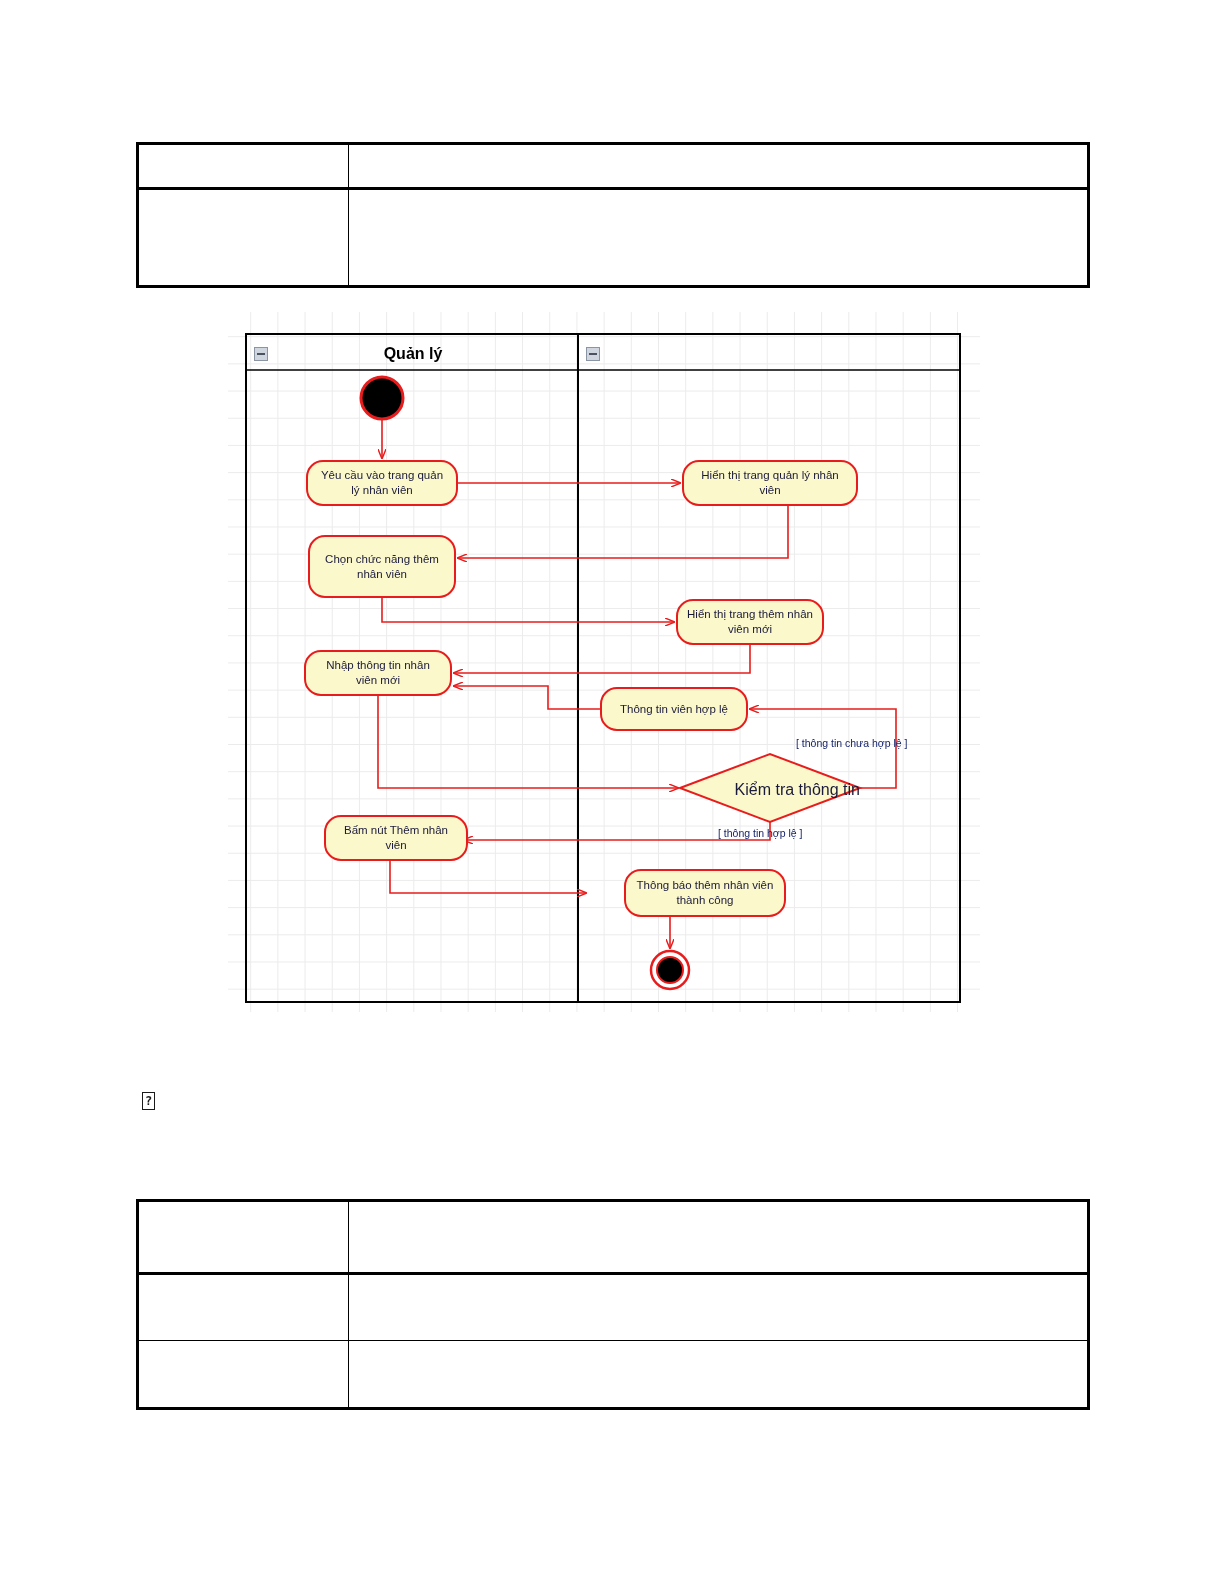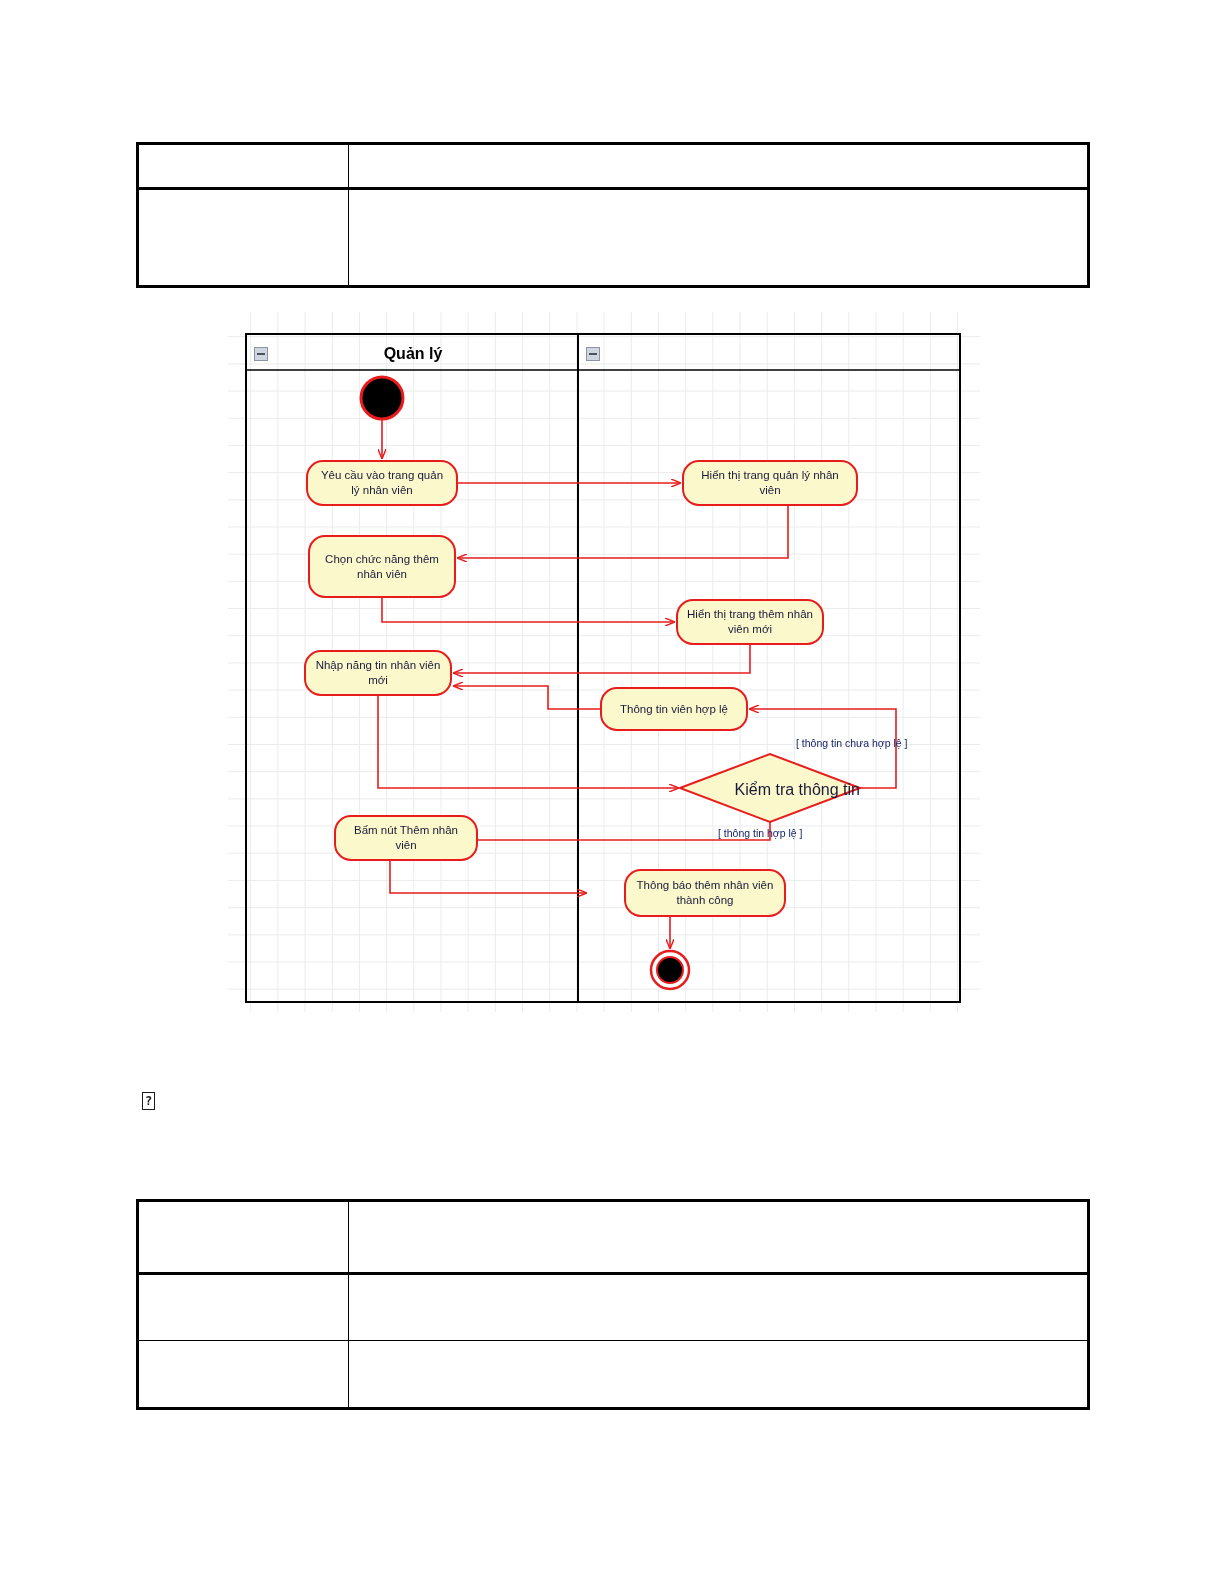--- a/index.html
+++ b/index.html
@@ -218,25 +218,25 @@
   <span class="collapse-icon" id="collapse-icon-1"></span>
 
   <div class="activity-node" style="left:78px;  top:148px; width:152px; height:46px;">Yêu cầu vào trang quản lý nhân viên</div>
 
   <div class="activity-node" style="left:454px; top:148px; width:176px; height:46px;">Hiển thị trang quản lý nhân viên</div>
 
   <div class="activity-node" style="left:80px;  top:223px; width:148px; height:63px;">Chọn chức năng thêm nhân viên</div>
 
   <div class="activity-node" style="left:448px; top:287px; width:148px; height:46px;">Hiển thị trang thêm nhân viên mới</div>
 
-  <div class="activity-node" style="left:76px;  top:338px; width:148px; height:46px;">Nhập năng tin nhân viên mới</div>
+  <div class="activity-node" style="left:76px;  top:338px; width:148px; height:46px;">Nhập thông tin nhân viên mới</div>
 
   <div class="activity-node" style="left:372px; top:375px; width:148px; height:44px;">Thông tin viên hợp lệ</div>
 
-  <div class="activity-node" style="left:106px;  top:503px; width:144px; height:46px;">Bấm nút Thêm nhân viên</div>
+  <div class="activity-node" style="left:96px;  top:503px; width:144px; height:46px;">Bấm nút Thêm nhân viên</div>
 
   <div class="activity-node" style="left:360px; top:557px; width:162px; height:48px;margin-left:36px;">Thông báo thêm nhân viên thành công</div>
 
   <div class="decision-label" style="left:452px; top:469px; width:180px;">Kiểm tra thông tin</div>
 
   <div class="guard-label" style="left:568px; top:425px;">[ thông tin chưa hợp lệ ]</div>
 
   <div class="guard-label" style="left:490px; top:515px;">[ thông tin hợp lệ ]</div>
 
 </div>

